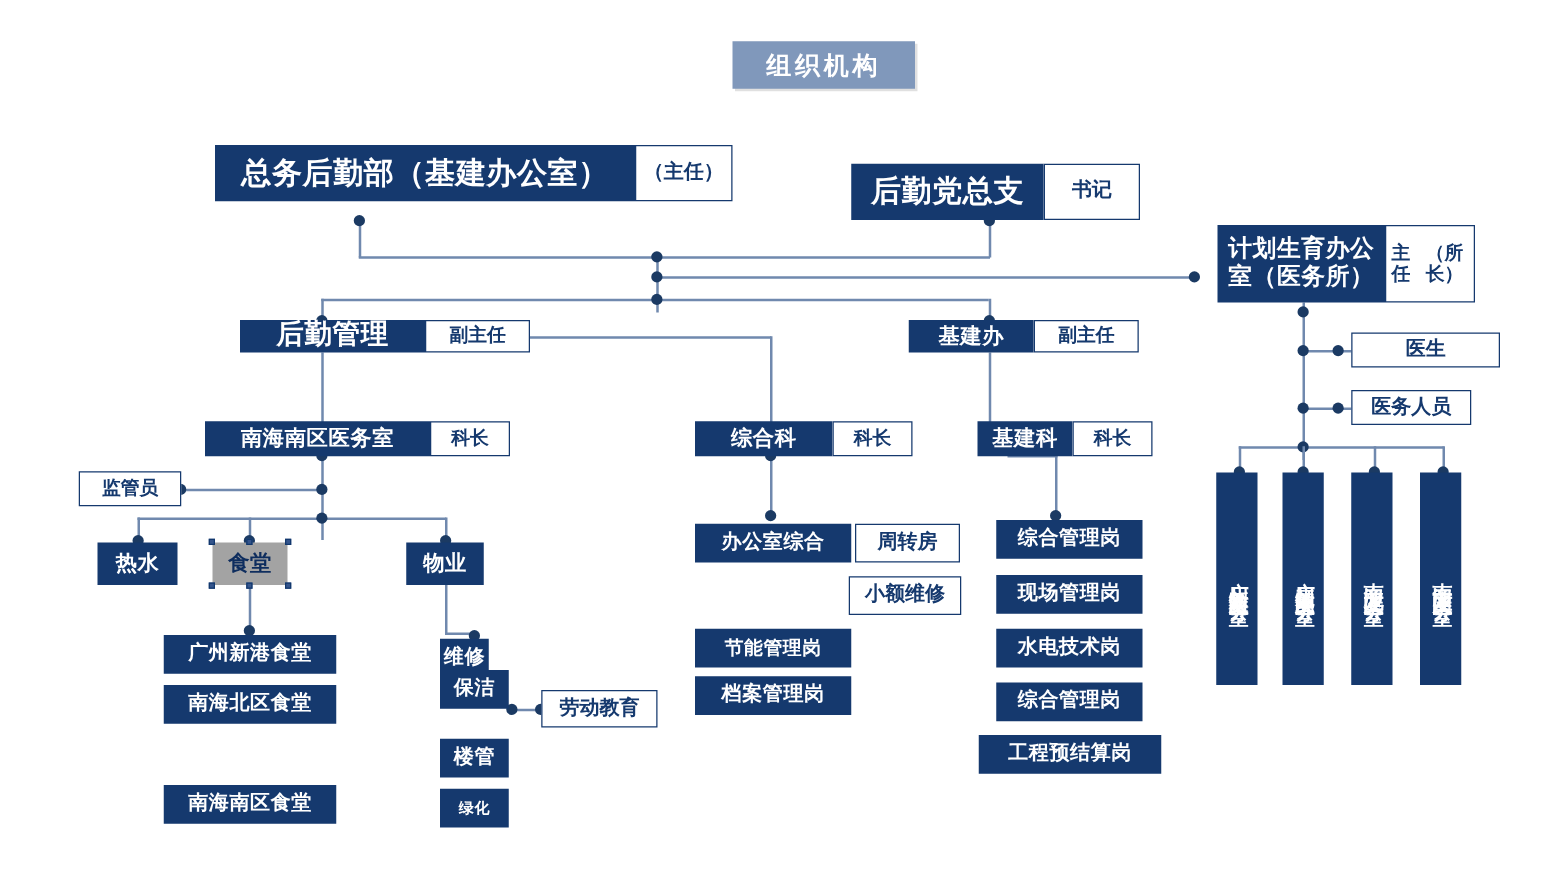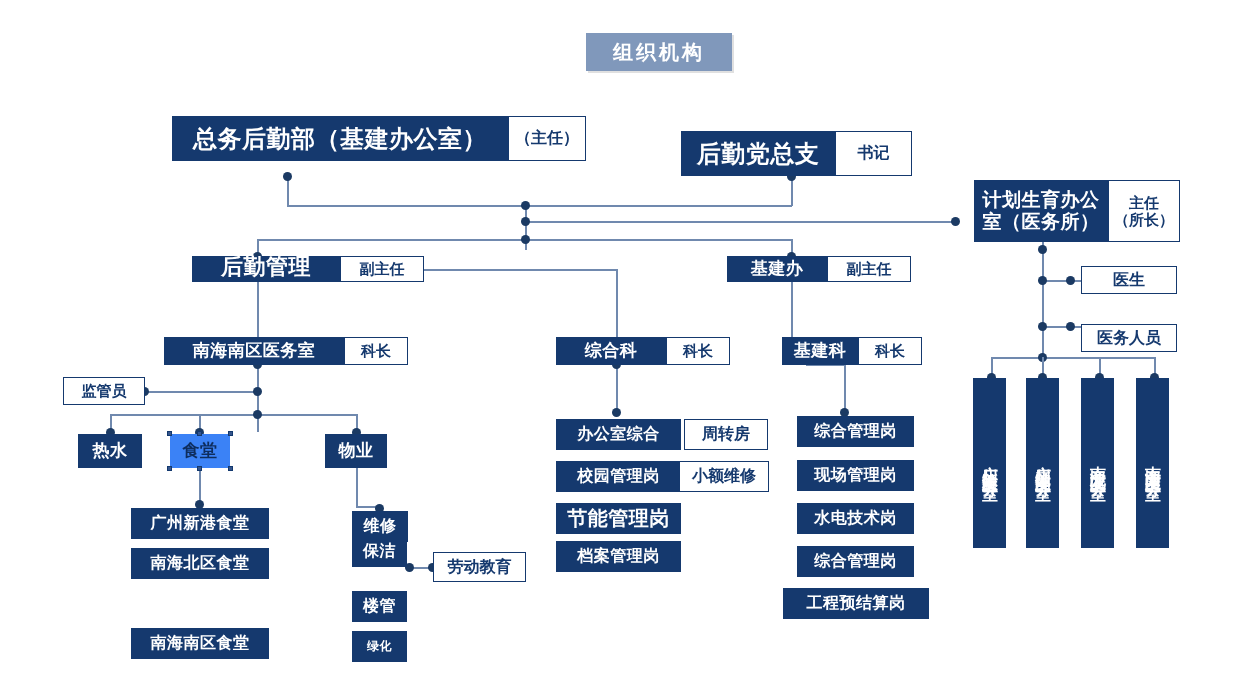--- a/index.html
+++ b/index.html
@@ -46,21 +46,21 @@
 
   
   .vtext{
     writing-mode:vertical-rl;text-orientation:upright;
     letter-spacing:3px;font-size:16px;font-weight:700;
     line-height:1.05;
   }
 
   
   .selected{
-    background:#3b82f6;color:#0e2d5e;position:relative;
+    background:#a3a3a3;color:#0e2d5e;position:relative;
   }
   .handle{
     position:absolute;width:5px;height:5px;background:#35558c;
     border:1px solid #12386e;box-sizing:border-box;
   }
 </style>
 </head>
 <body>
 
 <div id="canvas">
@@ -165,21 +165,21 @@
   <div class="node" style="left:681px;top:131px;">
     <div class="nb" style="width:154px;height:45px;font-size:24px;">后勤党总支</div>
     <div class="wb" style="width:77px;height:45px;font-size:16px;">书记</div>
   </div>
 
   <div class="node" style="left:952px;top:180px;margin-left:22px;">
     <div class="nb" style="width:134px;height:62px;font-size:19px;flex-direction:column;">
       <span>计划生育办公</span>
       <span>室（医务所）</span>
     </div>
-    <div class="wb" style="width:72px;height:62px;font-size:15px;flex-direction:column;">
+    <div class="wb" style="width:72px;height:62px;font-size:15px;flex-direction:row;">
       <span>主任</span>
       <span>（所长）</span>
     </div>
   </div>
 
   <div class="node" style="left:192px;top:256px;">
     <div class="nb" style="width:148px;height:26px;font-size:22px;font-family:Liberation Mono, monospace;">后勤管理</div>
     <div class="wb" style="width:84px;height:26px;font-size:15px;">副主任</div>
   </div>
 
@@ -196,22 +196,22 @@
   <div class="node" style="left:556px;top:337px;">
     <div class="nb" style="width:110px;height:28px;font-size:17px;">综合科</div>
     <div class="wb" style="width:64px;height:28px;font-size:15px;">科长</div>
   </div>
 
   <div class="node" style="left:782px;top:337px;">
     <div class="nb" style="width:76px;height:28px;font-size:17px;">基建科</div>
     <div class="wb" style="width:64px;height:28px;font-size:15px;">科长</div>
   </div>
 
-  <div class="wb" style="position:absolute;left:1081px;top:266px;width:96px;height:28px;font-size:16px;">医生</div>
-  <div class="wb" style="position:absolute;left:1081px;top:312px;width:96px;height:28px;font-size:16px;margin-top:12px;">医务人员</div>
+  <div class="wb" style="position:absolute;left:1081px;top:266px;width:119px;height:28px;font-size:16px;">医生</div>
+  <div class="wb" style="position:absolute;left:1081px;top:312px;width:96px;height:28px;font-size:16px;">医务人员</div>
 
   <div class="wb" style="position:absolute;left:63px;top:377px;width:82px;height:28px;font-size:15px;text-align:right;">监管员</div>
 
   <div class="nb" style="position:absolute;left:78px;top:434px;width:64px;height:34px;font-size:17px;">热水</div>
 
   <div class="nb selected" style="position:absolute;left:170px;top:434px;width:60px;height:34px;font-size:17px;display:flex;align-items:center;justify-content:center;">
     <span>食堂</span>
     <span class="handle" style="left:-3px;top:-3px;"></span>
     <span class="handle" style="right:-3px;top:-3px;"></span>
     <span class="handle" style="left:-3px;bottom:-3px;"></span>
@@ -219,30 +219,29 @@
     <span class="handle" style="left:27px;top:-3px;"></span>
     <span class="handle" style="left:27px;bottom:-3px;"></span>
   </div>
 
   <div class="nb" style="position:absolute;left:325px;top:434px;width:62px;height:34px;font-size:17px;">物业</div>
 
   <div class="nb" style="position:absolute;left:131px;top:508px;width:138px;height:31px;font-size:16px;">广州新港食堂</div>
   <div class="nb" style="position:absolute;left:131px;top:548px;width:138px;height:31px;font-size:16px;">南海北区食堂</div>
   <div class="nb" style="position:absolute;left:131px;top:628px;width:138px;height:31px;font-size:16px;">南海南区食堂</div>
 
-  <div class="nb" style="position:absolute;left:352px;top:511px;width:56px;height:31px;font-size:16px;">维修</div>
+  <div class="nb" style="position:absolute;left:352px;top:511px;width:39px;height:31px;font-size:16px;">维修</div>
   <div class="nb" style="position:absolute;left:352px;top:536px;width:55px;height:31px;font-size:16px;">保洁</div>
   <div class="nb" style="position:absolute;left:352px;top:591px;width:55px;height:31px;font-size:16px;">楼管</div>
   <div class="nb" style="position:absolute;left:352px;top:631px;width:55px;height:31px;font-size:12px;">绿化</div>
 
   <div class="wb" style="position:absolute;left:433px;top:552px;width:93px;height:30px;font-size:16px;">劳动教育</div>
 
   <div class="nb" style="position:absolute;left:556px;top:419px;width:125px;height:31px;font-size:16px;">办公室综合</div>
-  <div class="nb" style="position:absolute;left:556px;top:461px;width:125px;height:31px;font-size:16px;">校园管理岗</div>
-  <div class="nb" style="position:absolute;left:556px;top:503px;width:125px;height:31px;font-size:20px;">节能管理岗</div>
+  <div class="nb" style="position:absolute;left:556px;top:503px;width:125px;height:31px;font-size:15px;">节能管理岗</div>
   <div class="nb" style="position:absolute;left:556px;top:541px;width:125px;height:31px;font-size:16px;">档案管理岗</div>
 
   <div class="wb" style="position:absolute;left:684px;top:419px;width:84px;height:31px;font-size:16px;">周转房</div>
   <div class="wb" style="position:absolute;left:679px;top:461px;width:90px;height:31px;font-size:16px;">小额维修</div>
 
   <div class="nb" style="position:absolute;left:797px;top:416px;width:117px;height:31px;font-size:16px;">综合管理岗</div>
   <div class="nb" style="position:absolute;left:797px;top:460px;width:117px;height:31px;font-size:16px;">现场管理岗</div>
   <div class="nb" style="position:absolute;left:797px;top:503px;width:117px;height:31px;font-size:16px;">水电技术岗</div>
   <div class="nb" style="position:absolute;left:797px;top:546px;width:117px;height:31px;font-size:16px;">综合管理岗</div>
   <div class="nb" style="position:absolute;left:783px;top:588px;width:146px;height:31px;font-size:16px;">工程预结算岗</div>

